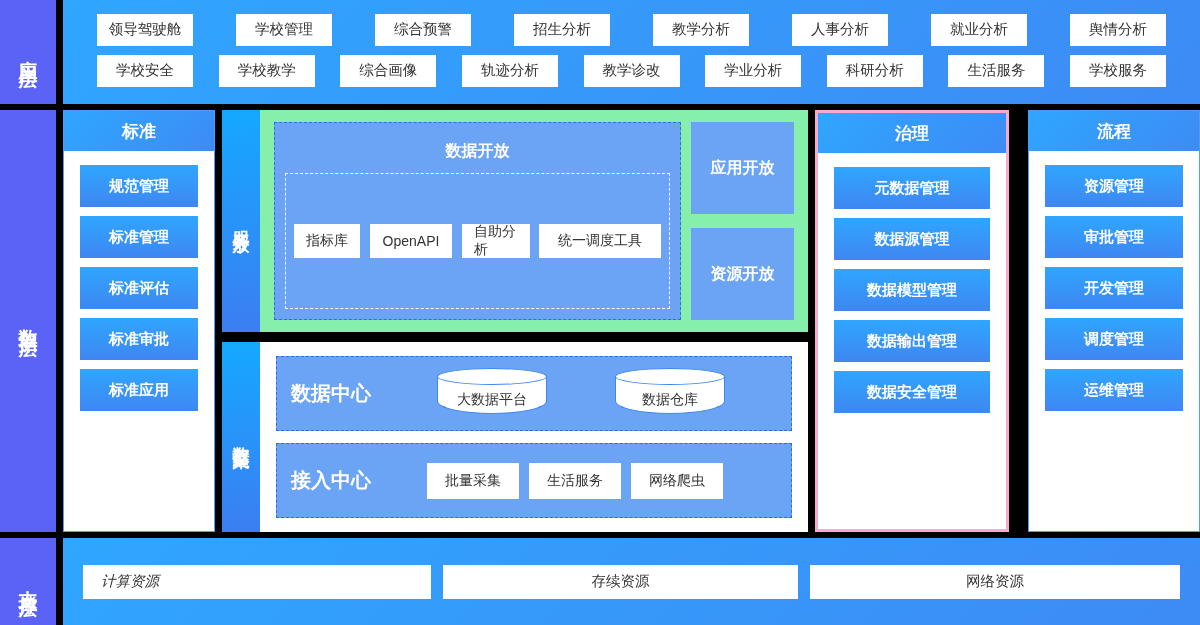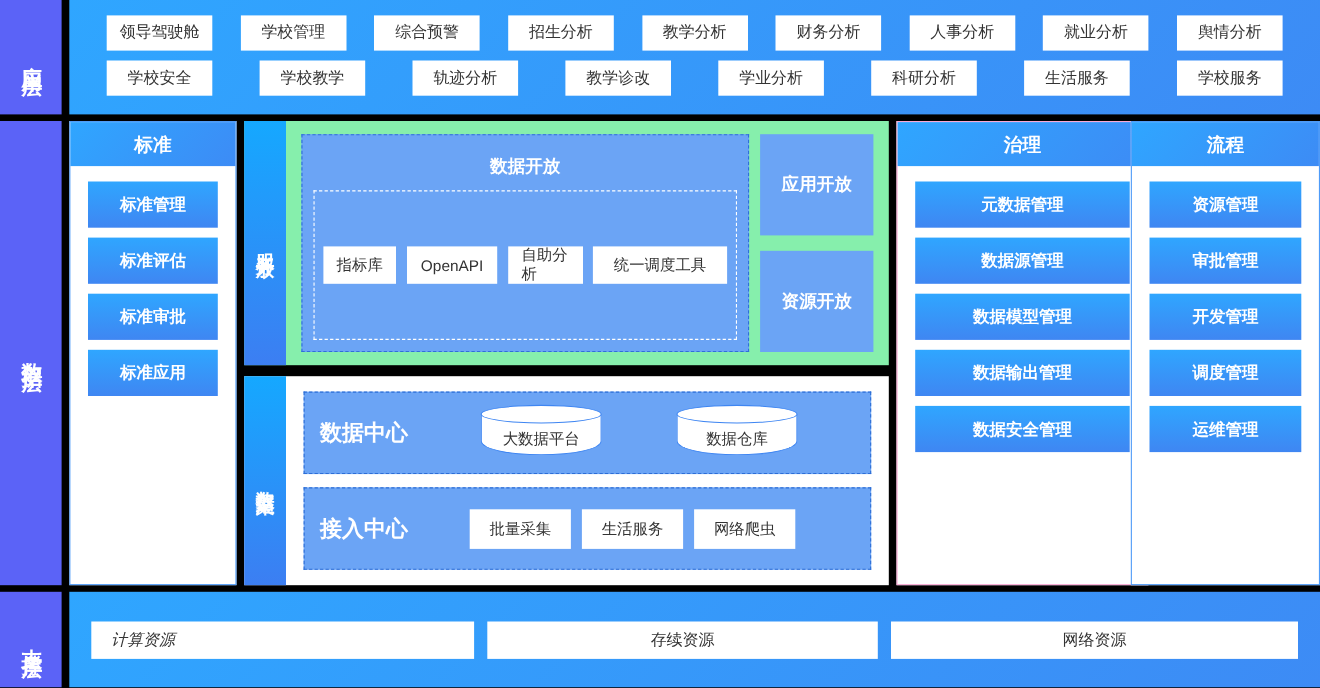--- a/index.html
+++ b/index.html
@@ -51,22 +51,22 @@
     display: flex; align-items: center; justify-content: center;
   }
   .col-body { padding: 14px 16px; display: flex; flex-direction: column; gap: 9px; }
   .col-chip {
     height: 42px; background: linear-gradient(180deg,#2fa6ff 0%,#3f86f2 100%);
     color: #fff; font-size: 15px; font-weight: 700;
     display: flex; align-items: center; justify-content: center;
   }
 
   .col-gov {
-    position: absolute; left: 815px; top: 0; width: 229px; height: 422px;
-    background: #fff; border: 1px solid #f9a8d4;
+    position: absolute; left: 815px; top: 0; width: 194px; height: 422px;
+    background: #fff; border: 3px solid #f9a8d4;
   }
   .col-flow {
     position: absolute; left: 1028px; top: 0; width: 172px; height: 422px;
     background: #fff; border: 1px solid #4e9bf8;
   }
 
   
   .center-top {
     position: absolute; left: 222px; top: 0; width: 586px; height: 222px;
     background: #86efac; display: flex;
@@ -168,42 +168,43 @@
   <div class="layer-label" id="layer-data">数据层</div>
   <div class="layer-label" id="layer-sup">支撑层</div>
 
   <div class="app-layer">
     <div class="app-row">
       <div class="app-chip">领导驾驶舱</div>
       <div class="app-chip">学校管理</div>
       <div class="app-chip">综合预警</div>
       <div class="app-chip">招生分析</div>
       <div class="app-chip">教学分析</div>
-      <div class="app-chip">财务分析</div>
       <div class="app-chip">人事分析</div>
       <div class="app-chip">就业分析</div>
       <div class="app-chip">舆情分析</div>
     </div>
     <div class="app-row">
       <div class="app-chip">学校安全</div>
       <div class="app-chip">学校教学</div>
+      <div class="app-chip">综合画像</div>
       <div class="app-chip">轨迹分析</div>
       <div class="app-chip">教学诊改</div>
       <div class="app-chip">学业分析</div>
       <div class="app-chip">科研分析</div>
       <div class="app-chip">生活服务</div>
       <div class="app-chip">学校服务</div>
     </div>
   </div>
 
   <div class="mid">
 
     <div class="col-standard">
       <div class="col-head">标准</div>
       <div class="col-body">
+        <div class="col-chip">规范管理</div>
         <div class="col-chip">标准管理</div>
         <div class="col-chip">标准评估</div>
         <div class="col-chip">标准审批</div>
         <div class="col-chip">标准应用</div>
       </div>
     </div>
 
     <div class="center-top">
       <div class="vstrip">服务开放</div>
       <div class="center-inner">

